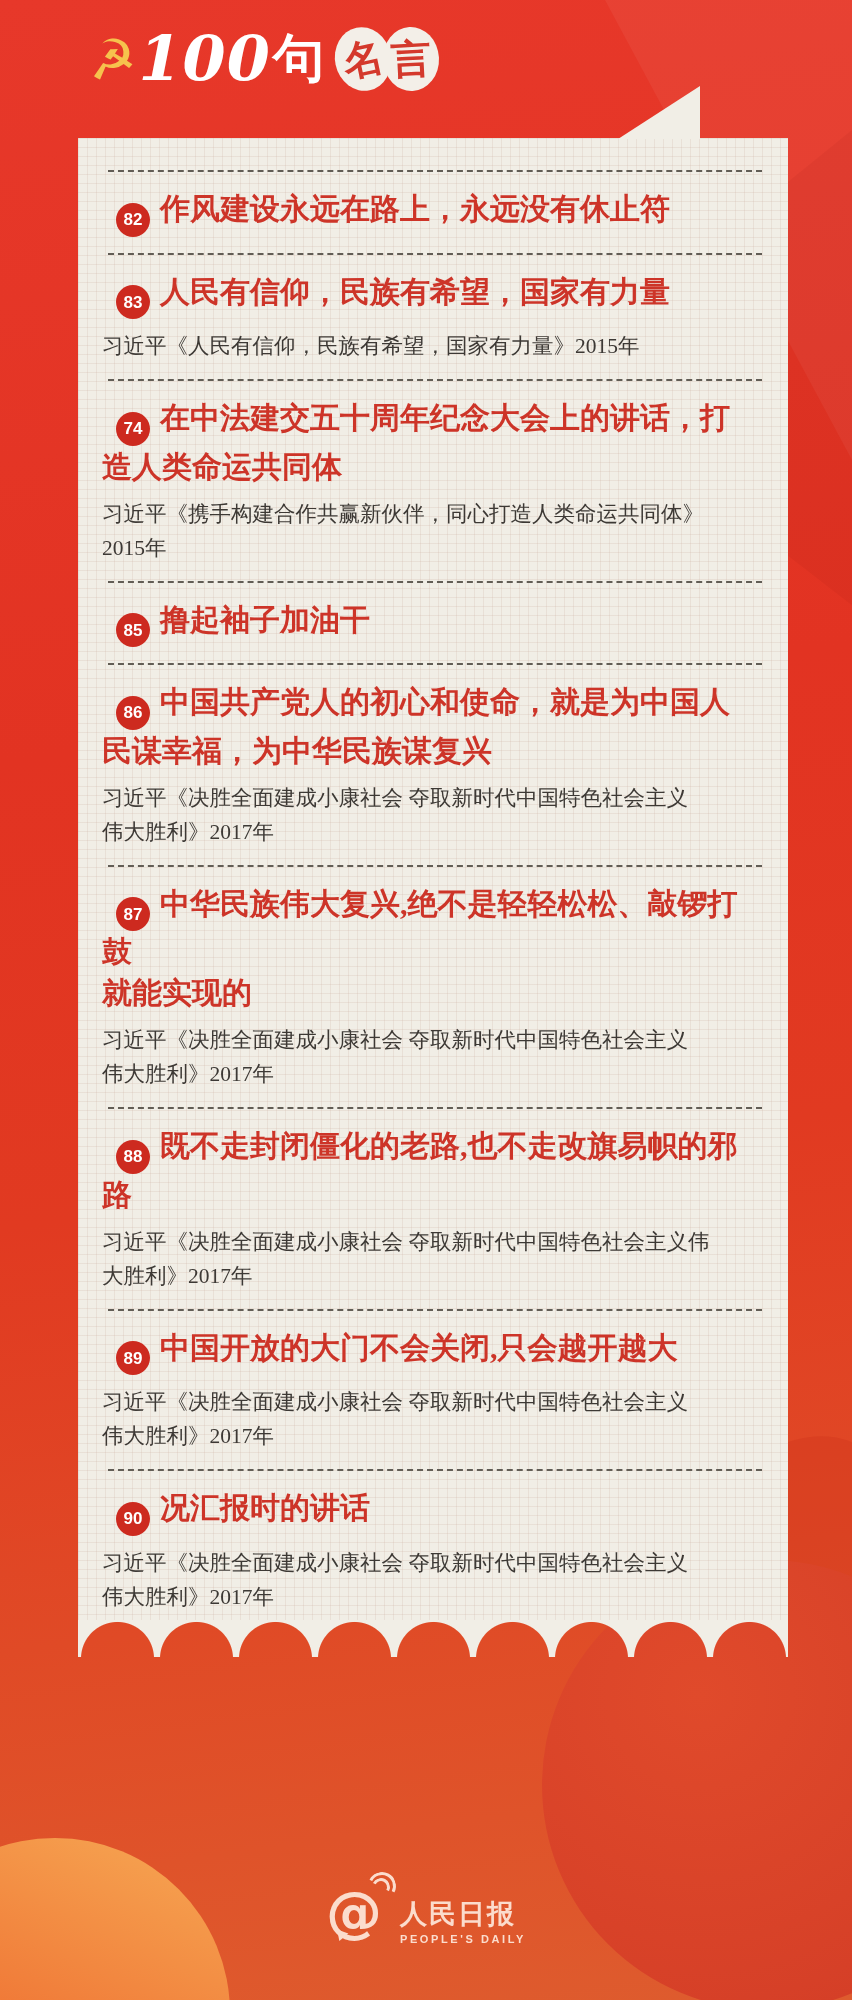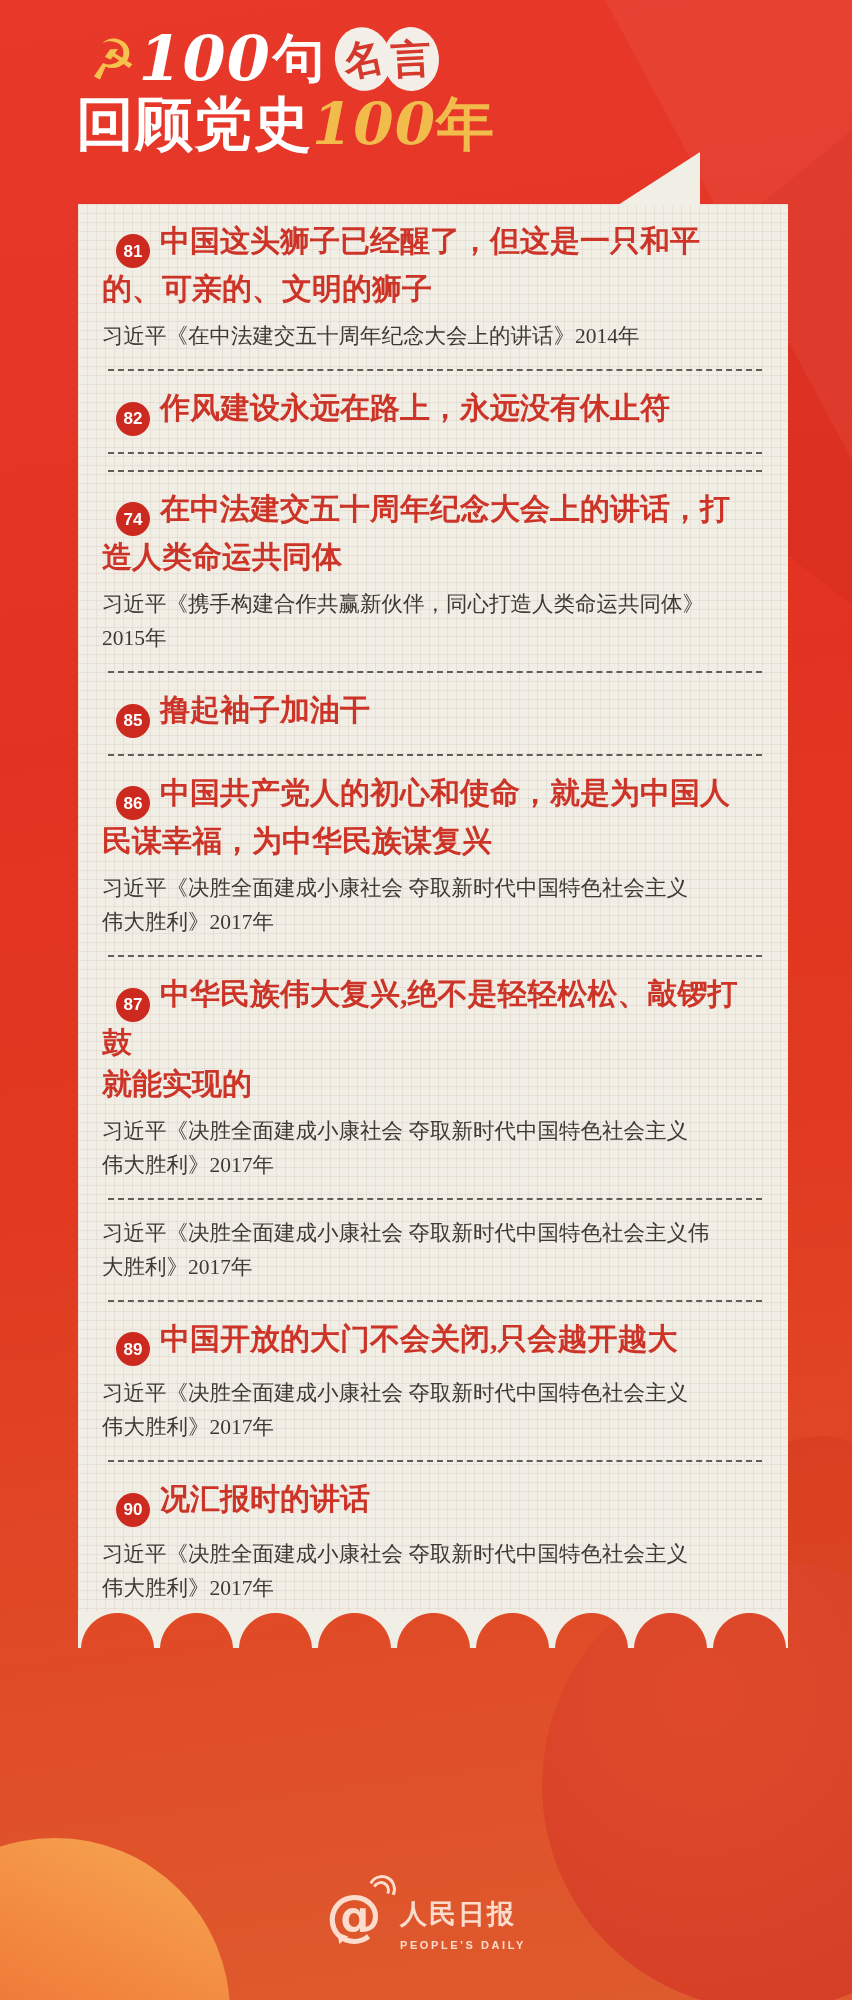--- a/index.html
+++ b/index.html
@@ -72,57 +72,53 @@
   .at-wrap { position:relative; width:62px; height:64px; }
   .at { font-size:56px; font-weight:bold; line-height:64px;
     font-family:"DejaVu Sans",sans-serif; }
   .wave { position:absolute; border:3px solid #fbdccd; border-radius:50%;
     border-left-color:transparent; border-bottom-color:transparent; transform:rotate(-18deg); }
   .wave1 { width:12px; height:12px; right:-2px; top:-2px; }
   .wave2 { width:22px; height:22px; right:-8px; top:-8px; }
   .at-tail { position:absolute; left:8px; bottom:-3px; width:0; height:0;
     border:6px solid transparent; border-top:10px solid #fbdccd; transform:rotate(20deg); }
   .logo-cn { font-size:27px; font-weight:bold; letter-spacing:2px; line-height:1.1;margin-top:20px; }
-  .logo-en { font-size:11px; font-weight:bold; letter-spacing:2.6px; margin-top:9px; }
+  .logo-en { font-size:11px; font-weight:bold; letter-spacing:2.6px; margin-top:3px; }
 </style>
 </head>
 <body>
 
 <div class="facet1"></div>
 <div class="facet2"></div>
 <div class="circle-right2"></div>
 <div class="circle-right"></div>
 <div class="circle-left-bottom"></div>
 
 <div class="header">
   <div class="h-row1">
     <span class="emblem">☭</span>
     <span class="t-num">100</span>
     <span class="t-unit">句</span>
     <span class="badge-oval oval1">名</span>
     <span class="badge-oval oval2">言</span>
   </div>
-  <div class="h-row2">
-    <span class="h-white">回顾党史</span><span class="h-gold-italic">100</span><span class="h-gold">年</span>
-  </div>
 </div>
 
 <div class="card">
   <div class="card-tail"></div>
   <div id="items-container">
-      <div class="item">
-        <div class="quote"><span class="badge">81</span><span class="qcontent">中国这头狮子已经醒了，但这是一只和平
-的、可亲的、文明的狮子</span></div>
-        <div class="source">习近平《在中法建交五十周年纪念大会上的讲话》2014年</div>
-      </div>
       <div class="divider"></div>
       <div class="item">
         <div class="quote"><span class="badge">82</span><span class="qcontent">作风建设永远在路上，永远没有休止符</span></div>
       </div>
       <div class="divider"></div>
+      <div class="item">
+        <div class="quote"><span class="badge">83</span><span class="qcontent">人民有信仰，民族有希望，国家有力量</span></div>
+        <div class="source">习近平《人民有信仰，民族有希望，国家有力量》2015年</div>
+      </div>
       <div class="divider"></div>
       <div class="item">
         <div class="quote"><span class="badge">74</span><span class="qcontent">在中法建交五十周年纪念大会上的讲话，打
 造人类命运共同体</span></div>
         <div class="source">习近平《携手构建合作共赢新伙伴，同心打造人类命运共同体》
 2015年</div>
       </div>
       <div class="divider"></div>
       <div class="item">
         <div class="quote"><span class="badge">85</span><span class="qcontent">撸起袖子加油干</span></div>
@@ -136,20 +132,21 @@
       </div>
       <div class="divider"></div>
       <div class="item">
         <div class="quote"><span class="badge">87</span><span class="qcontent">中华民族伟大复兴,绝不是轻轻松松、敲锣打鼓
 就能实现的</span></div>
         <div class="source">习近平《决胜全面建成小康社会 夺取新时代中国特色社会主义
 伟大胜利》2017年</div>
       </div>
       <div class="divider"></div>
       <div class="item">
+        <div class="quote"><span class="badge">88</span><span class="qcontent">既不走封闭僵化的老路,也不走改旗易帜的邪路</span></div>
         <div class="source">习近平《决胜全面建成小康社会 夺取新时代中国特色社会主义伟
 大胜利》2017年</div>
       </div>
       <div class="divider"></div>
       <div class="item">
         <div class="quote"><span class="badge">89</span><span class="qcontent">中国开放的大门不会关闭,只会越开越大</span></div>
         <div class="source">习近平《决胜全面建成小康社会 夺取新时代中国特色社会主义
 伟大胜利》2017年</div>
       </div>
       <div class="divider"></div>

